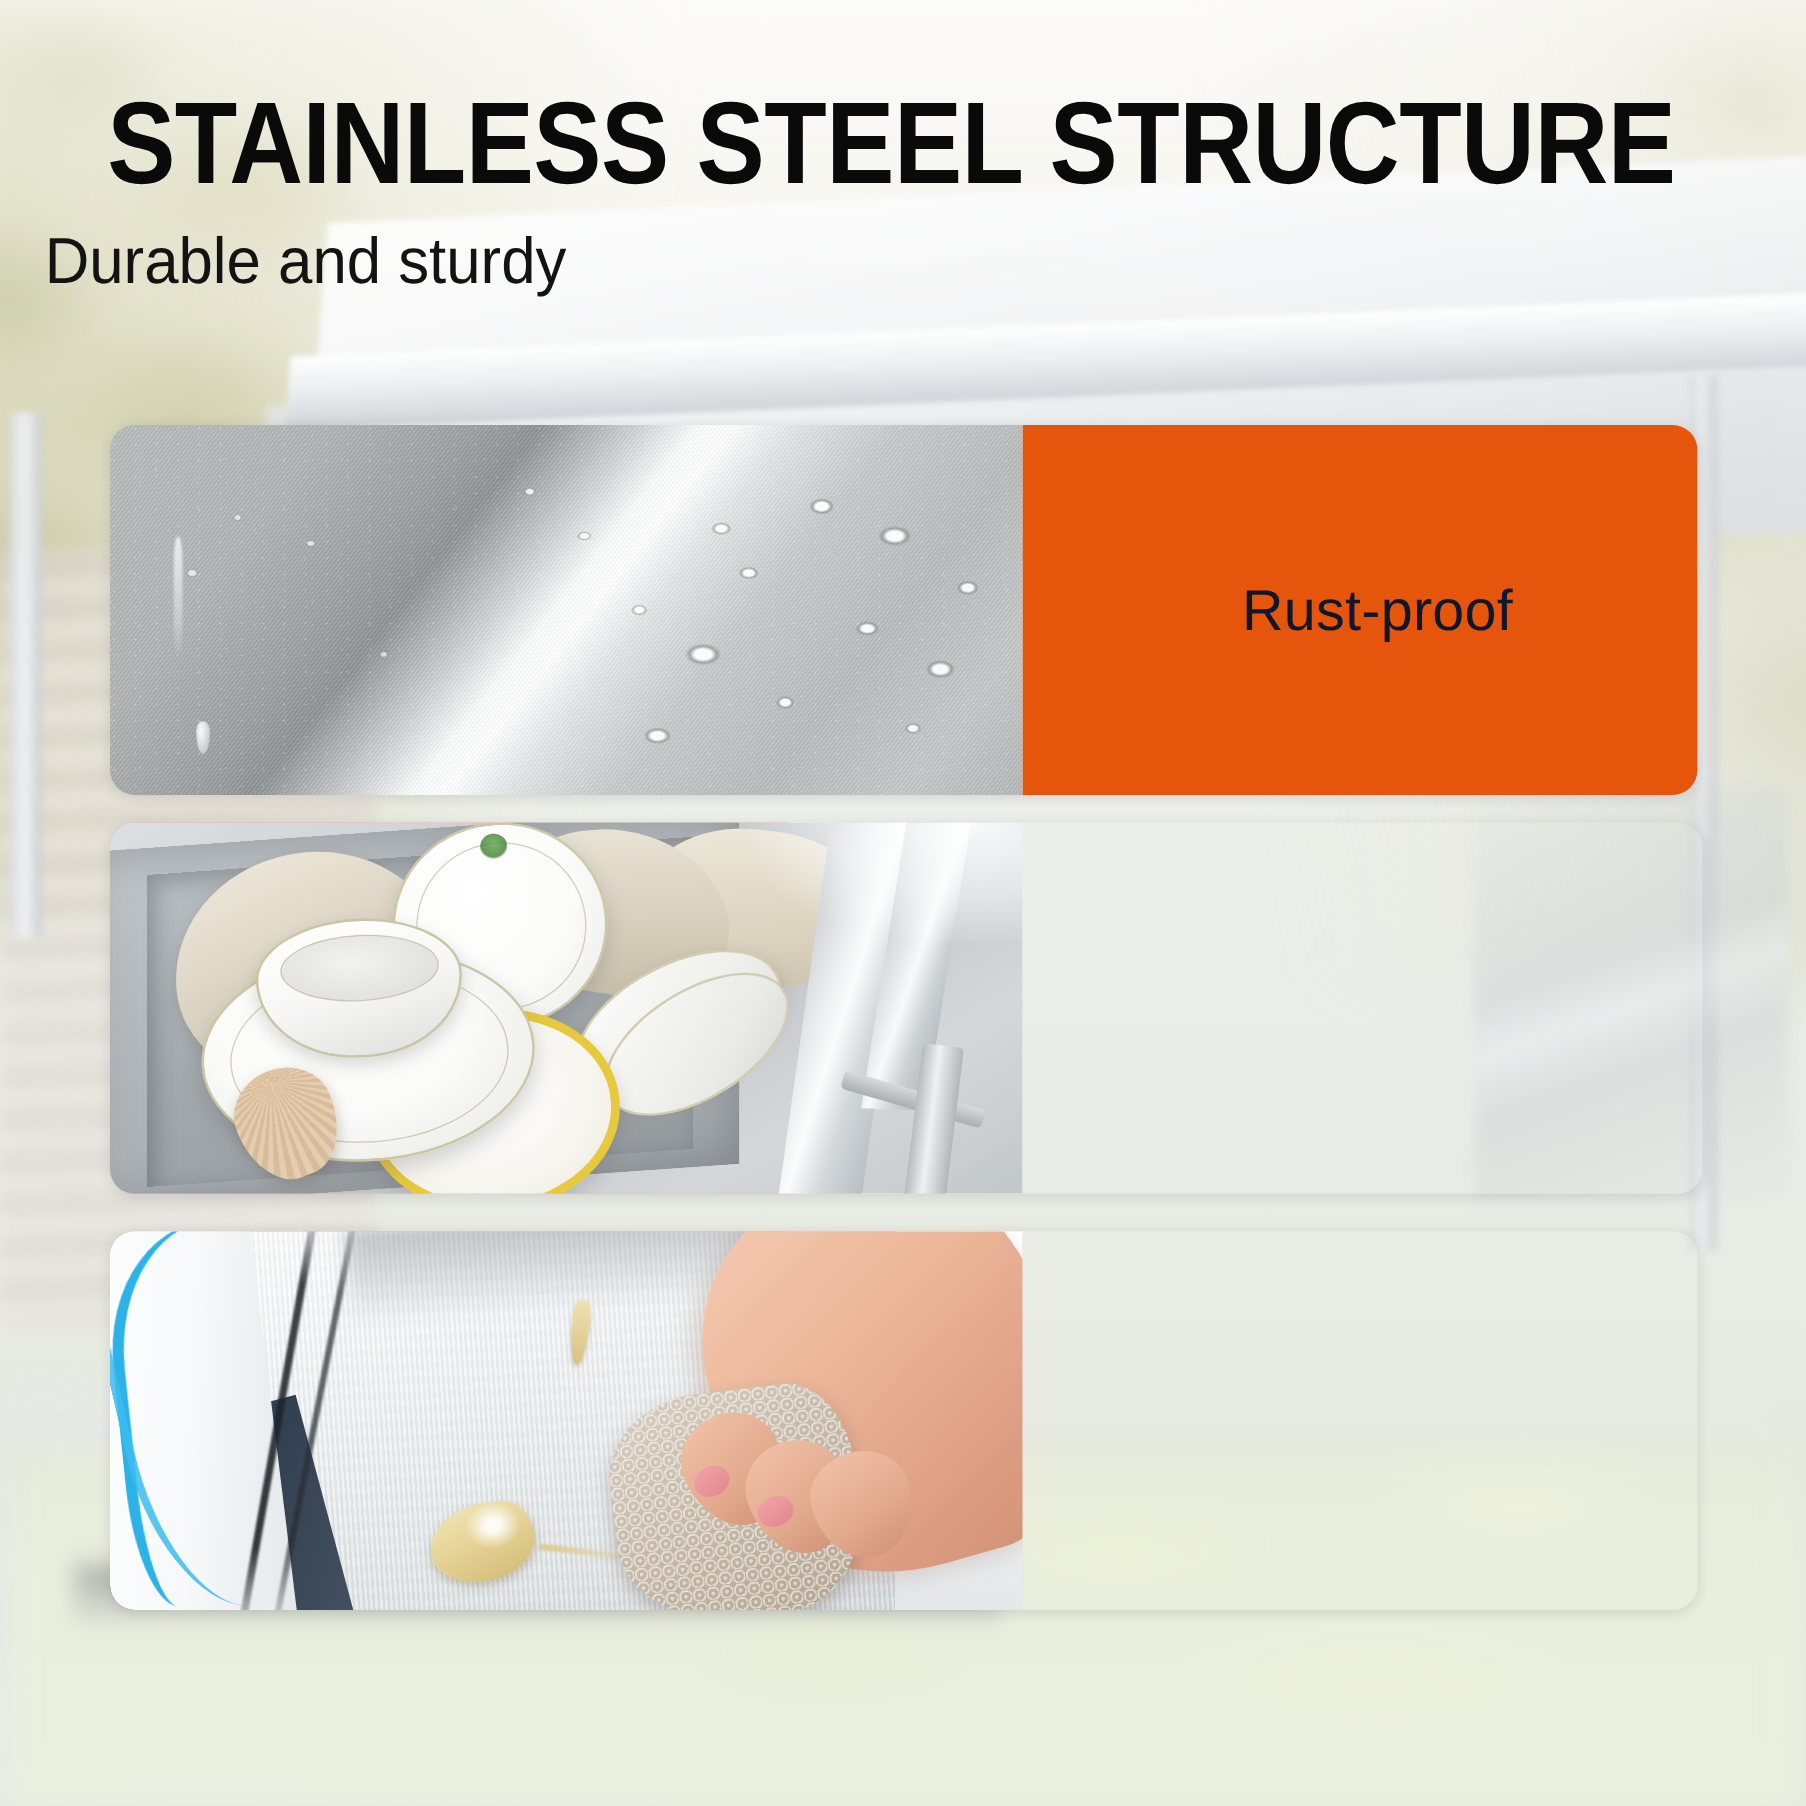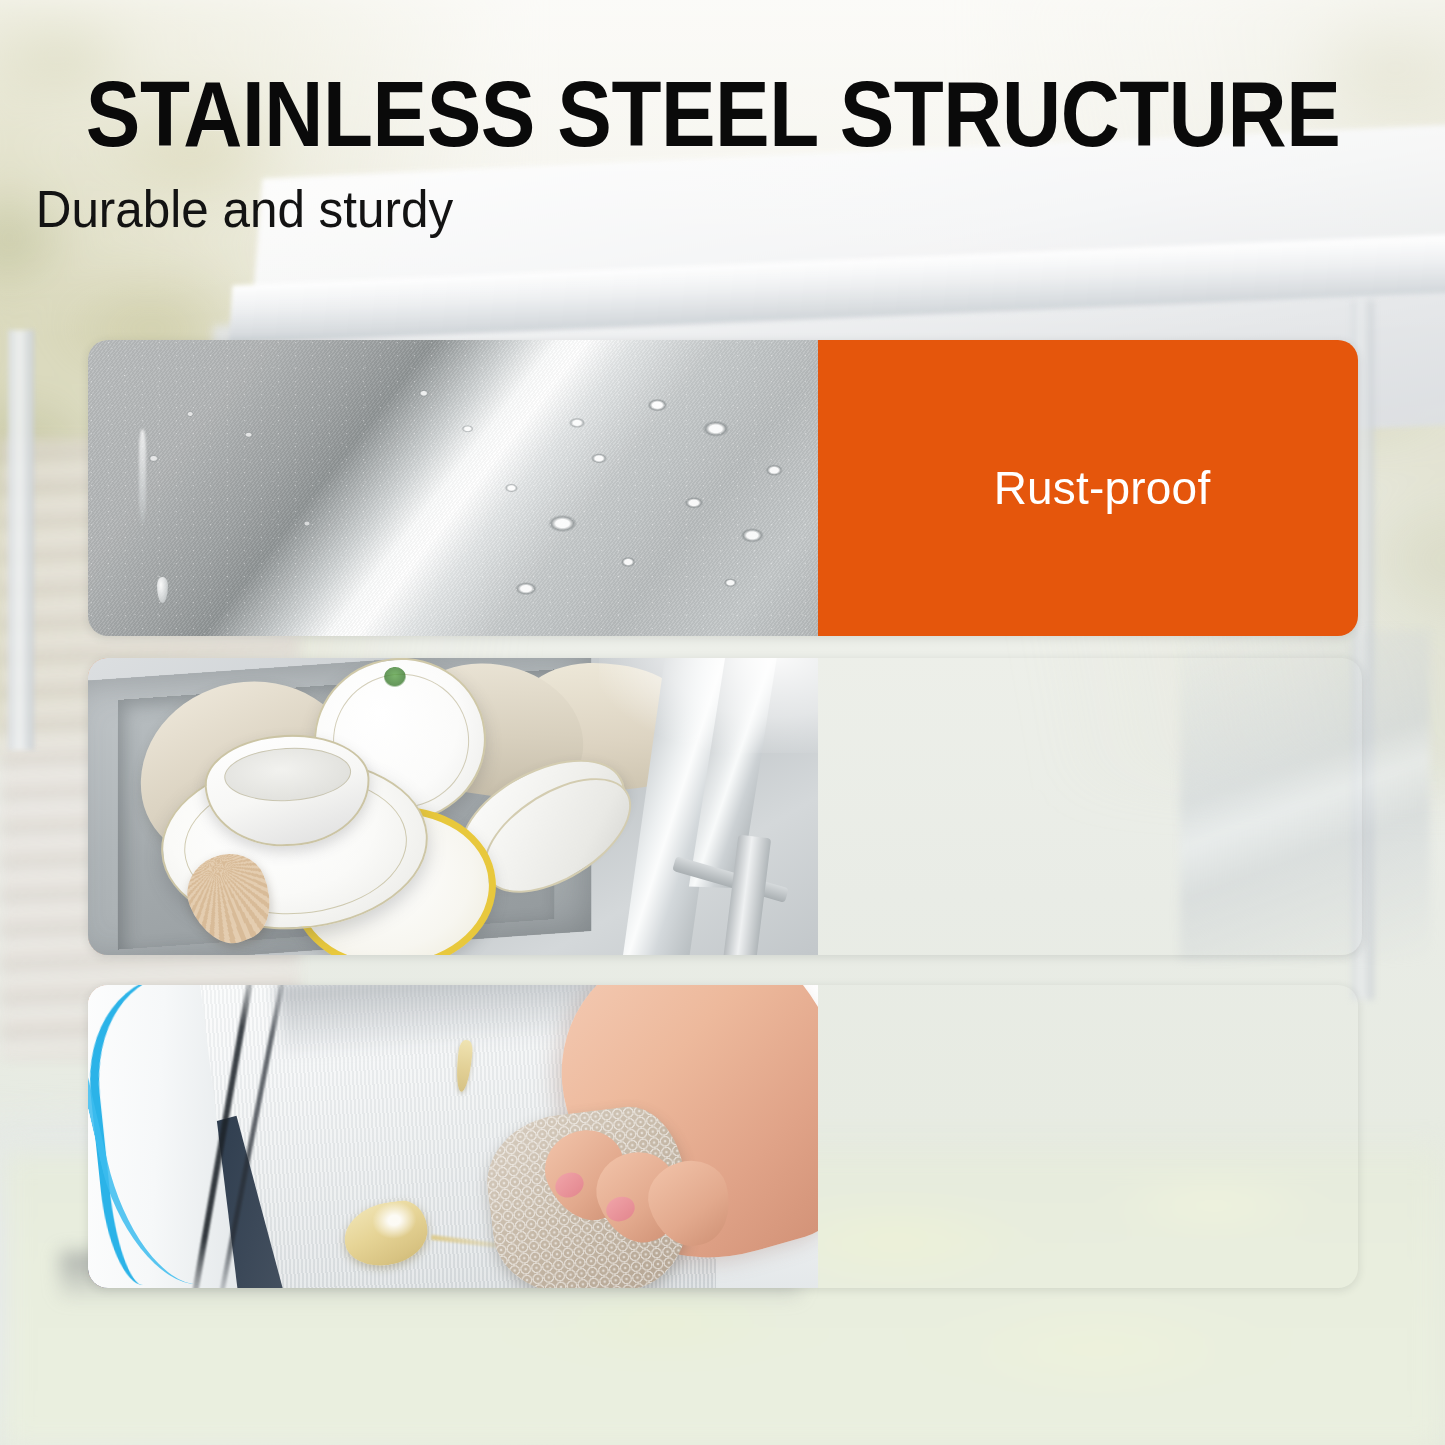--- a/index.html
+++ b/index.html
@@ -734,21 +734,21 @@
   <div class="rows">
 
     <div class="row row-1">
       <div class="panel-photo">
         <div class="photo-droplets"></div>
         <div class="droplet-mist"></div>
         <div class="droplet-drip"></div>
         <div class="droplet-drip2"></div>
       </div>
       <div class="panel-text" style="background: rgb(229, 86, 12);">
-        <div class="label" style="color: #ffffff; margin-left: 28px;">Rust-proof</div>
+        <div class="label" style="color: #0f172a; margin-left: 28px;">Rust-proof</div>
       </div>
     </div>
 
     <div class="row row-2">
       <div class="panel-text" style="background: rgb(229, 86, 12);">
         <div class="label" style="color: rgb(255, 255, 255);">Strong load-bearing</div>
       </div>
       <div class="panel-photo photo-dishes">
         <div class="ph2-steel"></div>
         <div class="ph2-basin"></div>

